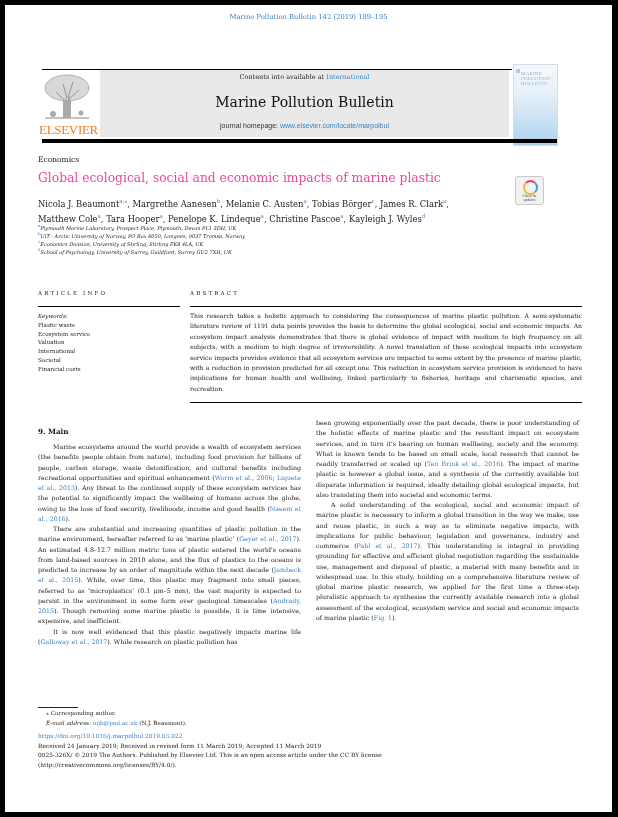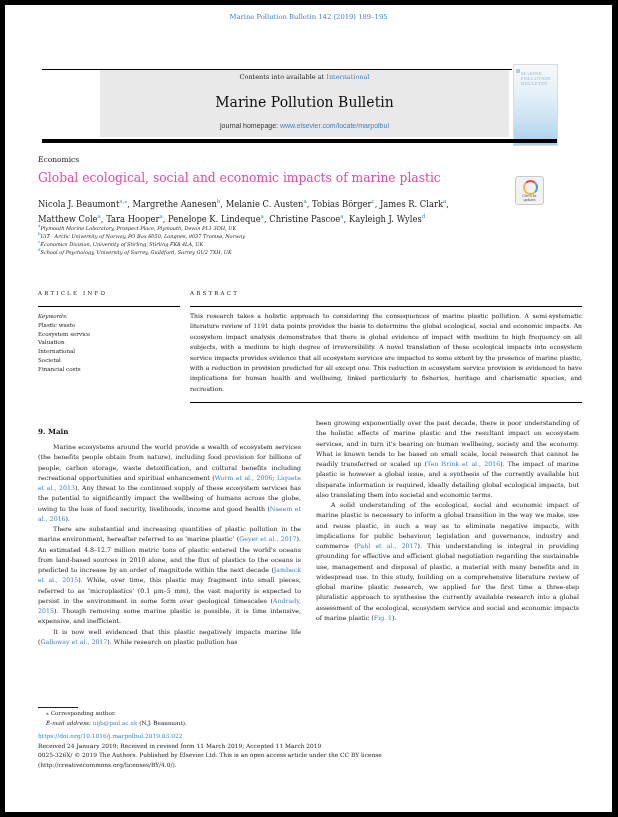--- a/index.html
+++ b/index.html
@@ -78,20 +78,35 @@
   .pubinfo { left: 33px; top: 727px; font-size: 5.9px; line-height: 9.7px; color: #222; width: 540px; }
 </style>
 </head>
 <body>
 
 <div class="page">
 
   <div class="abs running-head">Marine Pollution Bulletin 142 (2019) 189–195</div>
   <div class="abs rule-thin" style="left:37px; top:65px; width:470px; height:1px; top:64px;"></div>
 
+  <div class="abs logo-box">
+    <svg class="tree" viewBox="0 0 52 48">
+      <g fill="none" stroke="#777" stroke-width="0.7">
+        <ellipse cx="26" cy="16" rx="22" ry="13" fill="#d8d8d8" stroke="#999"></ellipse>
+        <path d="M24 46 L25 26 M27 46 L28 24 M25 30 L15 20 M27 28 L38 18 M26 26 L22 12 M27 25 L32 10"></path>
+        <path d="M4 46 L48 46" stroke="#555"></path>
+      </g>
+      <g fill="#aaa">
+        <rect x="22" y="28" width="8" height="18"></rect>
+        <circle cx="12" cy="42" r="3"></circle>
+        <circle cx="40" cy="41" r="2.5"></circle>
+      </g>
+    </svg>
+    <div class="elsevier-word">ELSEVIER</div>
+  </div>
 
   <div class="abs masthead">
     <div class="contents-line"><span>Contents into available at </span><span class="link">International</span></div>
     <div class="journal-name">Marine Pollution Bulletin</div>
     <div class="homepage"><span>journal homepage: </span><span class="link">www.elsevier.com/locate/marpolbul</span></div>
   </div>
 
   <div class="abs cover">
     <div class="cover-mark"></div>
     <div class="cover-title">MARINE POLLUTION BULLETIN</div>

